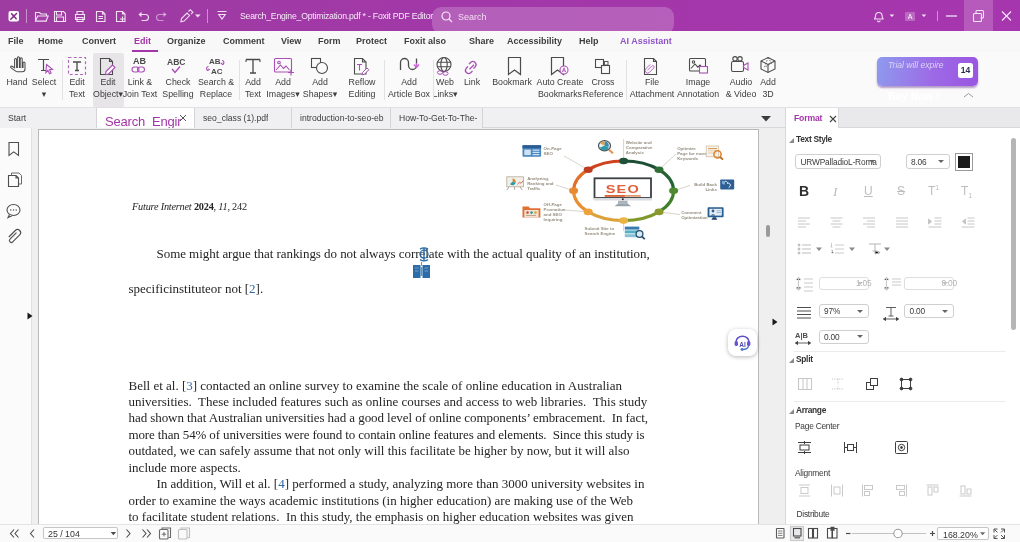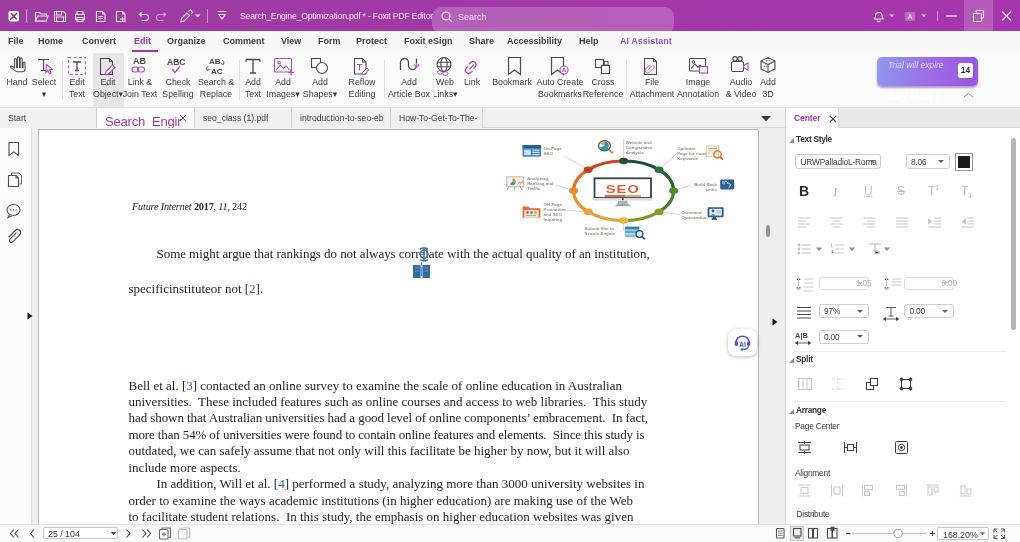--- a/index.html
+++ b/index.html
@@ -127,21 +127,21 @@
   <div id="menubar">
     <div class="mitem" style="left:8px">File</div>
     <div class="mitem" style="left:38px">Home</div>
     <div class="mitem" style="left:82px">Convert</div>
     <div class="mitem active" style="left:134px">Edit</div>
     <div class="mitem" style="left:167px">Organize</div>
     <div class="mitem" style="left:223px">Comment</div>
     <div class="mitem" style="left:281px">View</div>
     <div class="mitem" style="left:318px">Form</div>
     <div class="mitem" style="left:356px">Protect</div>
-    <div class="mitem" style="left:404px">Foxit eSign</div>
+    <div class="mitem" style="left:404px">Foxit also</div>
     <div class="mitem" style="left:469px">Share</div>
     <div class="mitem" style="left:507px">Accessibility</div>
     <div class="mitem" style="left:579px">Help</div>
     <div class="mitem" style="left:620px;color:#8f55c8">AI Assistant</div>
     <div id="editline" style="left:132px;width:26px"></div>
   </div>
   <div id="toolbar">
     <div id="editobjbg"></div>
     <svg width="1020" height="56" style="position:absolute;left:0;top:0" fill="none" stroke="#4b4b4b" stroke-width="1.1">
 
@@ -440,21 +440,21 @@
         <path d="M217 87.2 l-1.6 2.6 h6 l-1.6-2.6 z" fill="#1d4468"></path>
 
         <rect x="128.8" y="96.6" width="14.5" height="3" fill="#3a7ab2"></rect>
         <rect x="128.8" y="100.4" width="14.5" height="3" fill="#52b0c4"></rect>
         <rect x="128.8" y="104.2" width="14.5" height="3" fill="#89c0d8"></rect>
         <circle cx="143.5" cy="104" r="3.4" fill="#d8eaf4" stroke="#24506e" stroke-width="1.3"></circle>
         <path d="M146 106.6 l2.8 2.6" stroke="#24506e" stroke-width="1.8"></path>
       </g>
     </svg>
 
-    <div class="dline" style="left:93px;top:71px;font-size:10.3px;letter-spacing:-0.22px"><i>Future Internet</i> <b>2017</b>, <i>11</i>, 242</div>
+    <div class="dline" style="left:93px;top:71px;font-size:10.3px;letter-spacing:-0.22px"><i>Future Internet</i> <b>2024</b>, <i>11</i>, 242</div>
 
     <div class="dline" style="left:117.5px;top:115.8px;letter-spacing:-0.05px">Some might argue that rankings do not always correlate with the actual quality of an institution,</div>
     <div class="dline" style="left:89.5px;top:151px">specificinstituteor not [<span class="ref">2</span>].</div>
 
     <div class="dline" style="left:89.5px;top:247.5px">Bell et al. [<span class="ref">3</span>] contacted an online survey to examine the scale of online education in Australian</div>
     <div class="dline" style="left:89.5px;top:264px">universities.&nbsp; These included features such as online courses and access to web libraries.&nbsp; This study</div>
     <div class="dline" style="left:89.5px;top:280.4px;letter-spacing:-0.07px">had shown that Australian universities had a good level of online components’ embracement.&nbsp; In fact,</div>
     <div class="dline" style="left:89.5px;top:296.9px;letter-spacing:-0.13px">more than 54% of universities were found to contain online features and elements.&nbsp; Since this study is</div>
     <div class="dline" style="left:89.5px;top:313.3px">outdated, we can safely assume that not only will this facilitate be higher by now, but it will also</div>
     <div class="dline" style="left:89.5px;top:329.8px">include more aspects.</div>
@@ -485,21 +485,21 @@
       <text x="10.5" y="13.5" text-anchor="middle" font-size="6.5" font-weight="bold" fill="#4a4ab0">AI</text>
     </svg>
   </div>
   <div style="position:absolute;left:766px;top:225px;width:4px;height:12px;background:#9a9a9a;border-radius:2px"></div>
   <svg width="6" height="8" style="position:absolute;left:772px;top:318px">
       <path d="M0.5 0.5 l5 3.5 l-5 3.5 z" fill="#1a1a1a"></path>
     </svg>
   <div id="rpanel">
     <div style="position:absolute;left:0;top:0;width:235px;height:20px;background:#e9e8ea;border-bottom:1px solid #d8d7d9"></div>
     <div style="position:absolute;left:0;top:0;width:53px;height:20px;background:#ffffff;border-right:1px solid #d8d7d9"></div>
-    <div style="position:absolute;left:8px;top:5px;font-size:8.6px;font-weight:700;letter-spacing:-0.15px;color:#a334a9">Center</div>
+    <div style="position:absolute;left:8px;top:5px;font-size:8.6px;font-weight:700;letter-spacing:-0.15px;color:#a334a9">Format</div>
     <svg width="8" height="8" style="position:absolute;left:43px;top:6.5px" stroke="#444" stroke-width="1.1">
         <path d="M1 1 l6 6 M7 1 l-6 6"></path>
       </svg>
     <div class="phdr" style="left:10px;top:26px">Text Style</div>
     <svg width="6" height="6" style="position:absolute;left:2.5px;top:30px">
         <path d="M5 0 v5 h-5 z" fill="#8a8a8a"></path>
       </svg>
 
     <div class="combo" style="left:9px;top:46px;width:86px;height:15px">
         <span>URWPalladioL-Roma</span>

